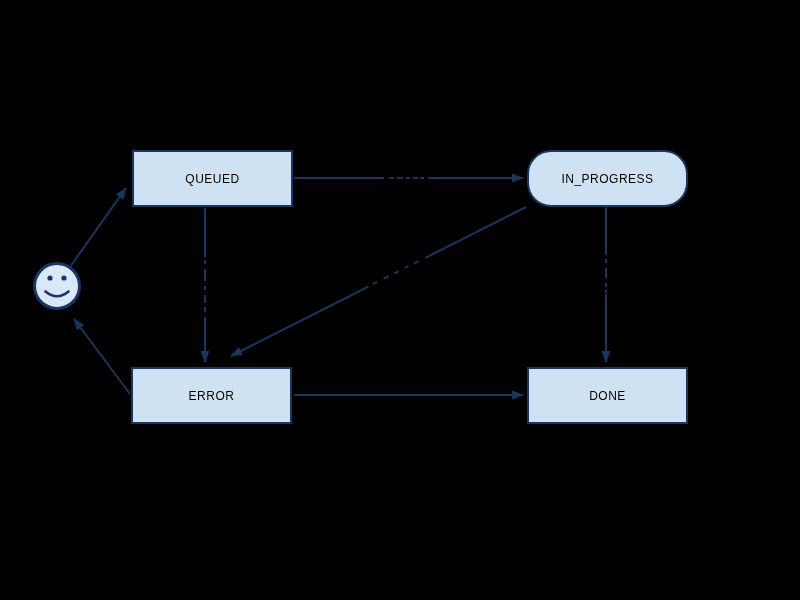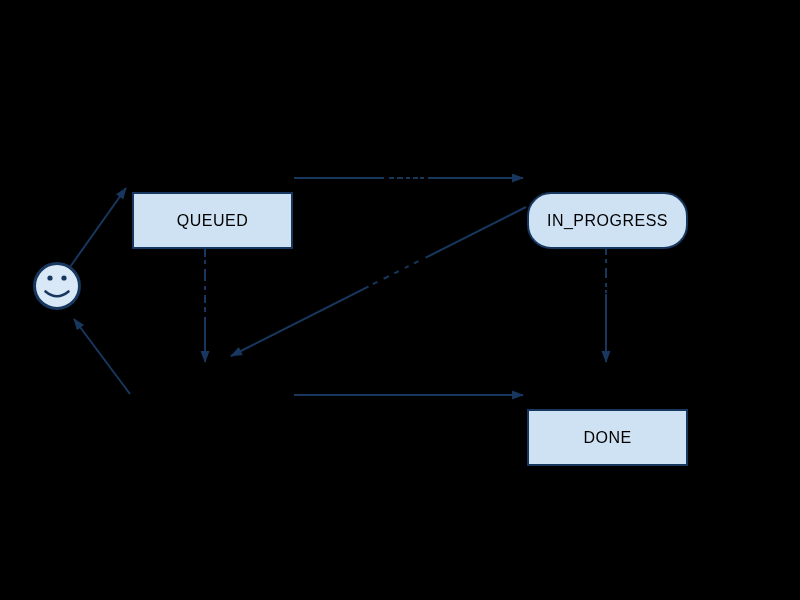--- a/index.html
+++ b/index.html
@@ -6,21 +6,21 @@
   body{
     width:800px;height:600px;background:#000000;position:relative;overflow:hidden;
     font-family:"Liberation Sans",sans-serif;
   }
   .stage{position:absolute;left:0;top:0;width:800px;height:600px;}
   svg.canvas{position:absolute;left:0;top:0;}
   .node{
     position:absolute;width:161px;height:57px;box-sizing:border-box;
     background:#cfe2f3;border:2.5px solid #17375e;
     display:flex;align-items:center;justify-content:center;
-    color:#000000;font-size:16px;letter-spacing:0.5px;white-space:nowrap;margin-top:42px;
+    color:#000000;font-size:12px;letter-spacing:0.5px;white-space:nowrap;
   }
   .node[data-name="node-queued"]      {left:132px;top:150px;}
   .node[data-name="node-in-progress"] {left:527px;top:150px;border-radius:24px;}
   .node[data-name="node-error"]       {left:131px;top:367px;}
   .node[data-name="node-done"]        {left:527px;top:367px;}
 </style>
 </head>
 <body>
 
 <div class="stage" data-name="state-diagram">
@@ -82,17 +82,20 @@
       <path d="M45.5,291.5 Q57,301 68.5,291.5" fill="none" stroke="#17375e" stroke-width="2.6" stroke-linecap="round" data-name="smiley-mouth"></path>
     </g>
   </svg>
 
   <div class="node" data-name="node-queued">
     <span data-name="node-queued-label">QUEUED</span>
   </div>
   <div class="node" data-name="node-in-progress">
     <span data-name="node-in-progress-label">IN_PROGRESS</span>
   </div>
+  <div class="node" data-name="node-error">
+    <span data-name="node-error-label">ERROR</span>
+  </div>
   <div class="node" data-name="node-done">
     <span data-name="node-done-label">DONE</span>
   </div>
 
 </div>
 
 </body></html>

